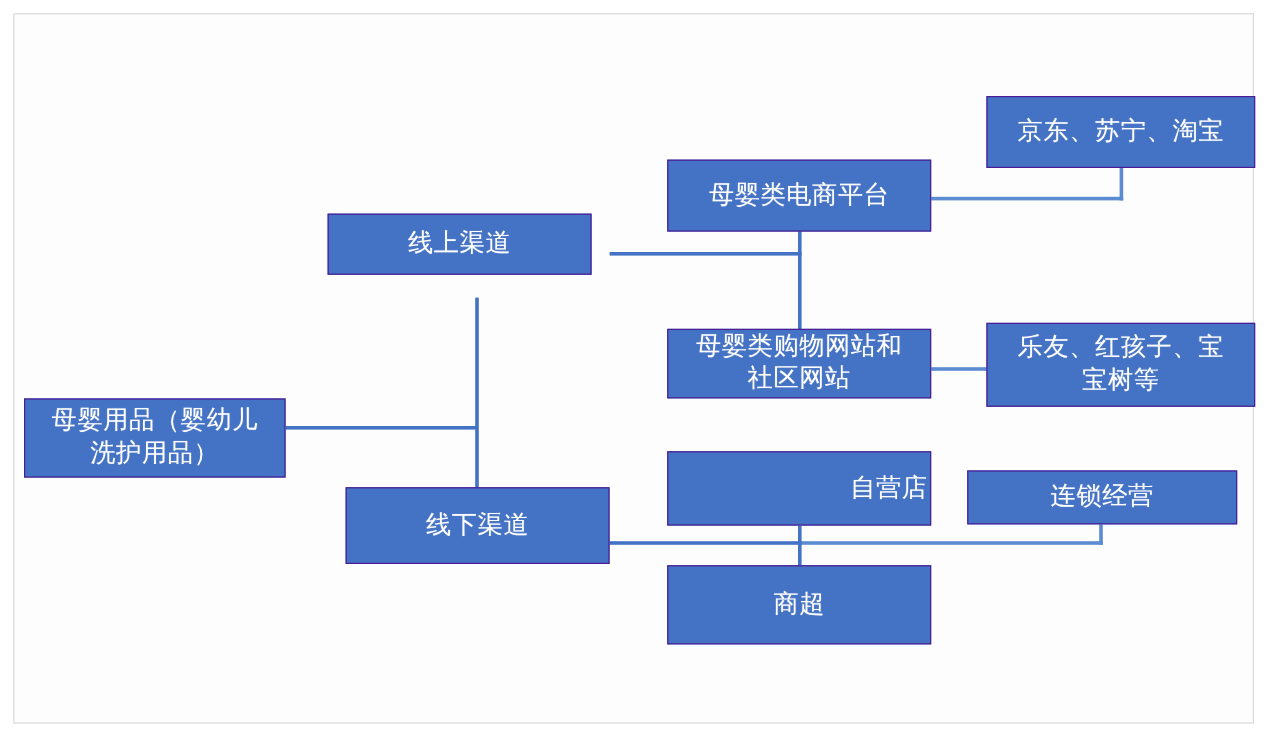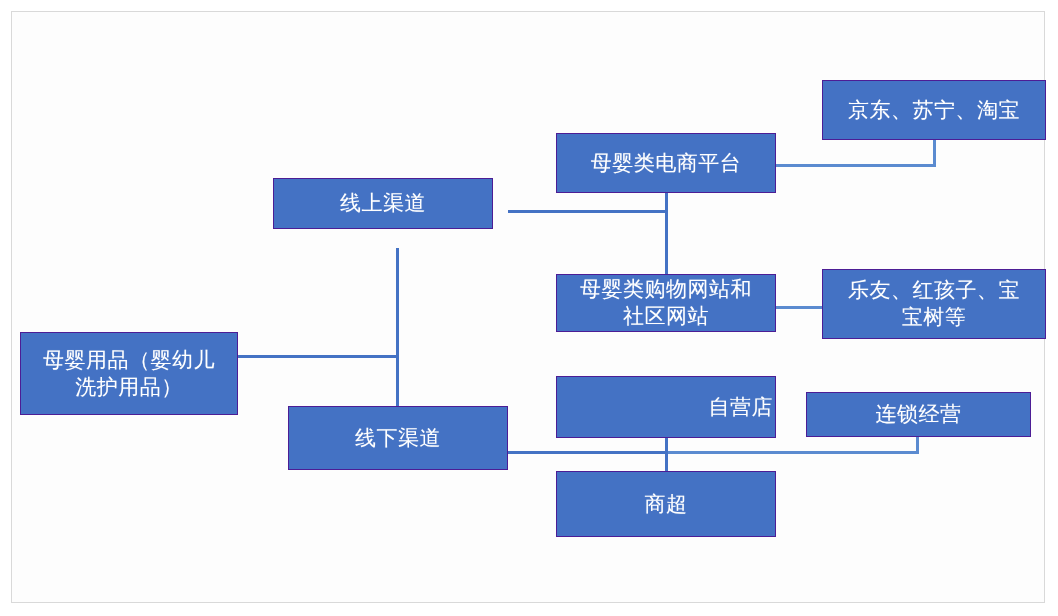--- a/index.html
+++ b/index.html
@@ -71,21 +71,21 @@
   <div class="conn h thin" style="left:776px; top:306px; width:160px;"></div>
   <div class="conn v thin" style="left:933px; top:290px; height:19px;"></div>
 
   <div class="conn h" style="left:508px; top:451px; width:160px;"></div>
   <div class="conn h thin" style="left:665px; top:451px; width:254px;"></div>
 
   <div class="conn v" style="left:665px; top:438px; height:34px;"></div>
 
   <div class="conn v thin" style="left:916px; top:437px; height:17px;"></div>
 
-  <div class="node" style="left:20px; top:332px; width:218px; height:83px;">
+  <div class="node" style="left:20px; top:332px; width:218px; height:66px;">
     <span>母婴用品（婴幼儿
 洗护用品）</span>
   </div>
 
   <div class="node" style="left:273px; top:178px; width:220px; height:51px;">
     <span>线上渠道</span>
   </div>
 
   <div class="node" style="left:288px; top:406px; width:220px; height:64px;">
     <span>线下渠道</span>

